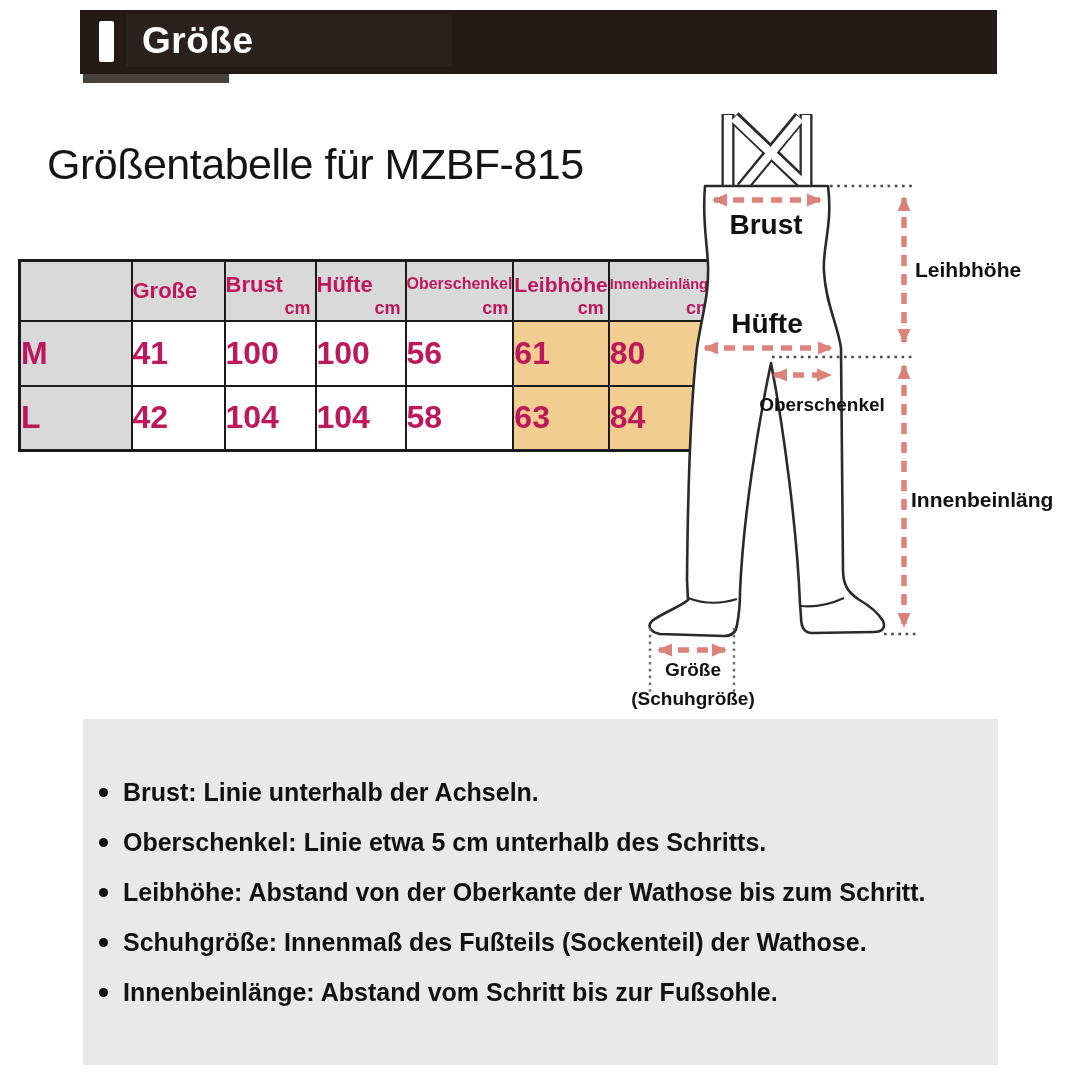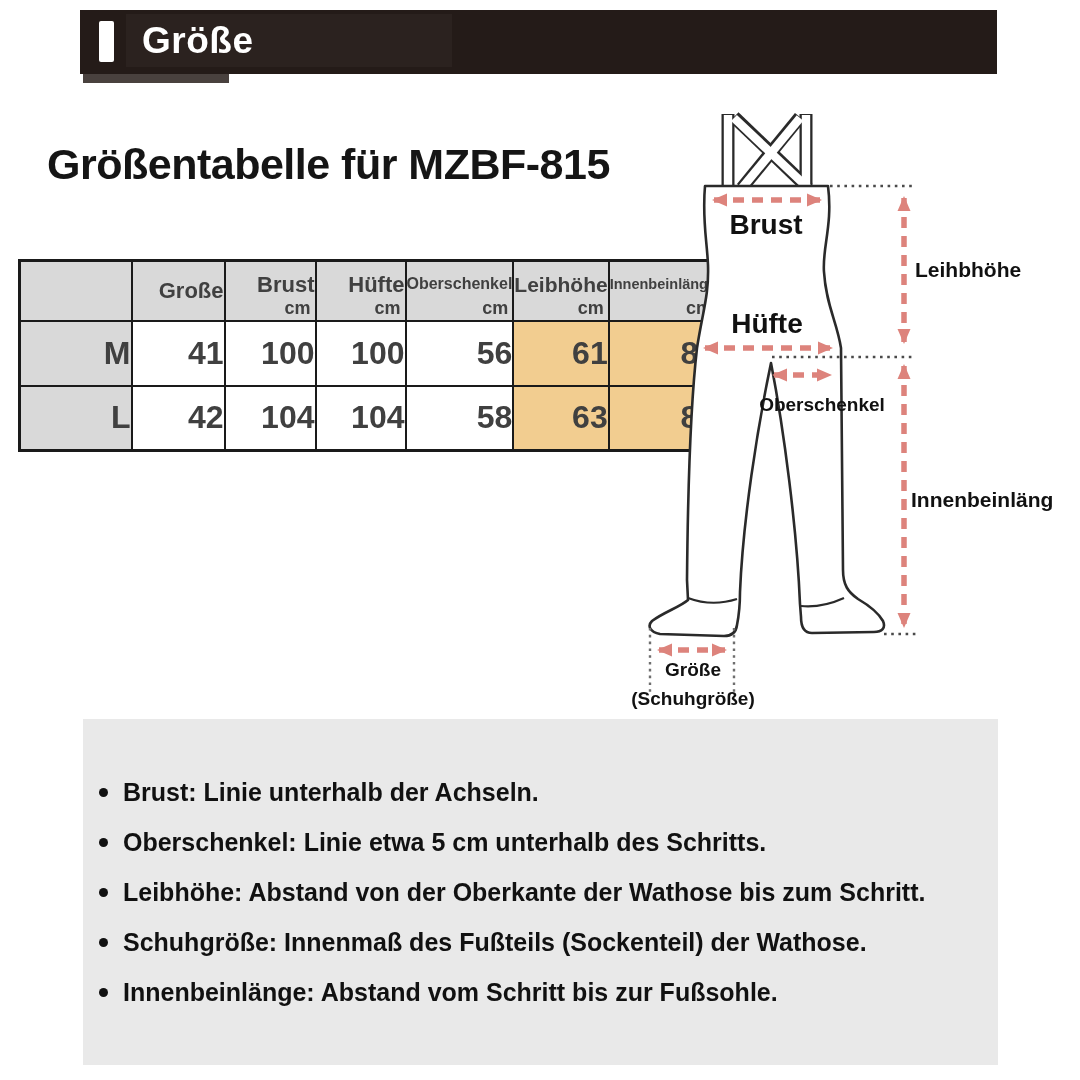--- a/index.html
+++ b/index.html
@@ -16,25 +16,25 @@
     color:var(--text);overflow:hidden;
   }
   
   .topbar{position:absolute;left:80px;top:10px;width:917px;height:64px;background:var(--bar-bg);}
   .topbar-inner{position:absolute;left:46px;top:4px;width:326px;height:53px;background:var(--bar-inner);}
   .topbar-accent{position:absolute;left:19px;top:11px;width:15px;height:41px;background:var(--bar-accent);border-radius:2px;}
   .topbar-title{position:absolute;left:62px;top:0;height:64px;line-height:62px;
     font-size:37px;font-weight:bold;color:var(--bar-text);letter-spacing:0.5px;}
   .topbar-shadow{position:absolute;left:83px;top:74px;width:146px;height:9px;background:#352c29;opacity:.9;}
   
-  .big-title{position:absolute;left:47px;top:140px;font-size:43px;font-weight:bold;letter-spacing:-0.5px;color:var(--text);}
+  .big-title{position:absolute;left:47px;top:140px;font-size:43px;font-weight:normal;letter-spacing:-0.5px;color:var(--text);}
   
   table.size{position:absolute;left:18px;top:259px;border-collapse:collapse;table-layout:fixed;}
   table.size{border:3px solid var(--table-border);}
-  table.size td,table.size th{border:2px solid var(--table-border);text-align:right;vertical-align:middle;font-weight:bold;color:#404040;}
+  table.size td,table.size th{border:2px solid var(--table-border);text-align:left;vertical-align:middle;font-weight:bold;color:#be185d;}
   table.size thead tr{height:60px;}
   table.size tbody tr{height:65px;}
   table.size thead th{background:var(--table-header-bg);position:relative;}
   td.rowhead{background:var(--table-header-bg);font-size:32px;}
   td.val{background:#fff;font-size:32px;}
   td.val.hl{background:var(--table-highlight-bg);margin-top:16px;}
   .h-label{display:block;line-height:1.05;}
   .h-unit{position:absolute;right:4px;bottom:1px;font-size:18px;font-weight:bold;}
   .c0{width:112px;} .c1{width:93px;} .c2{width:91px;} .c3{width:90px;} .c4{width:92px;} .c5{width:91px;} .c6{width:91px;}
   th.c1 .h-label,th.c2 .h-label,th.c3 .h-label{font-size:22px;}

